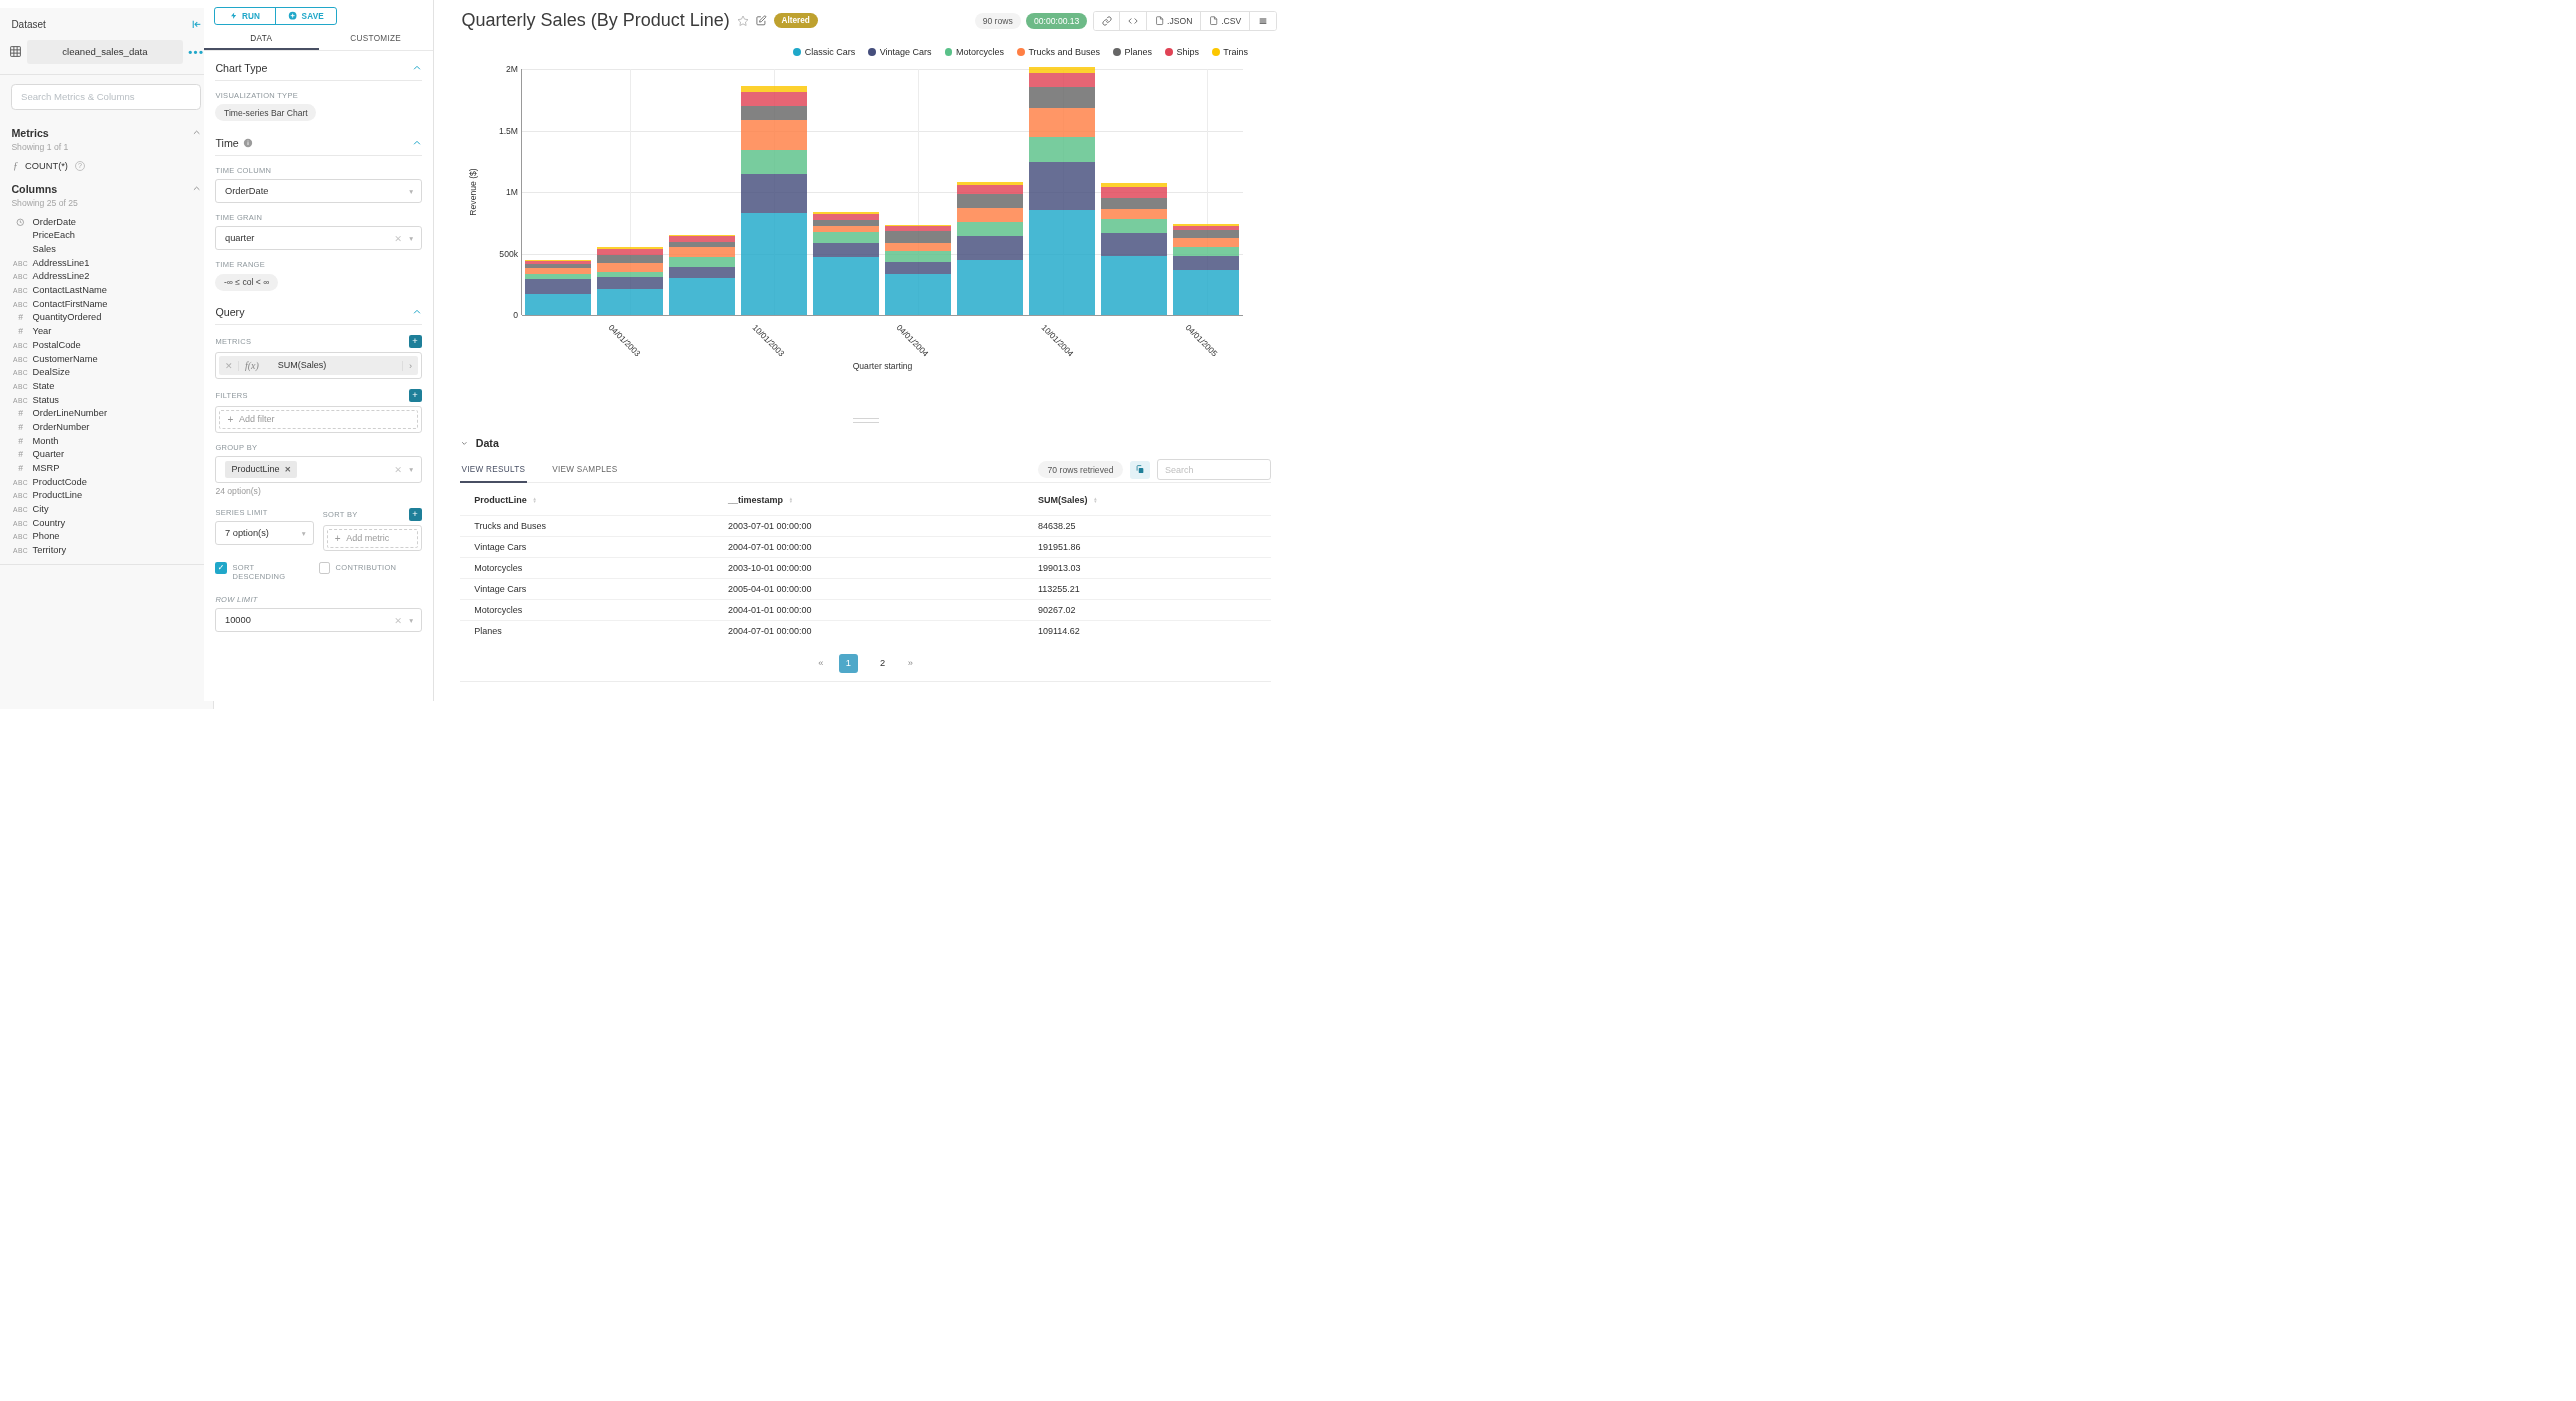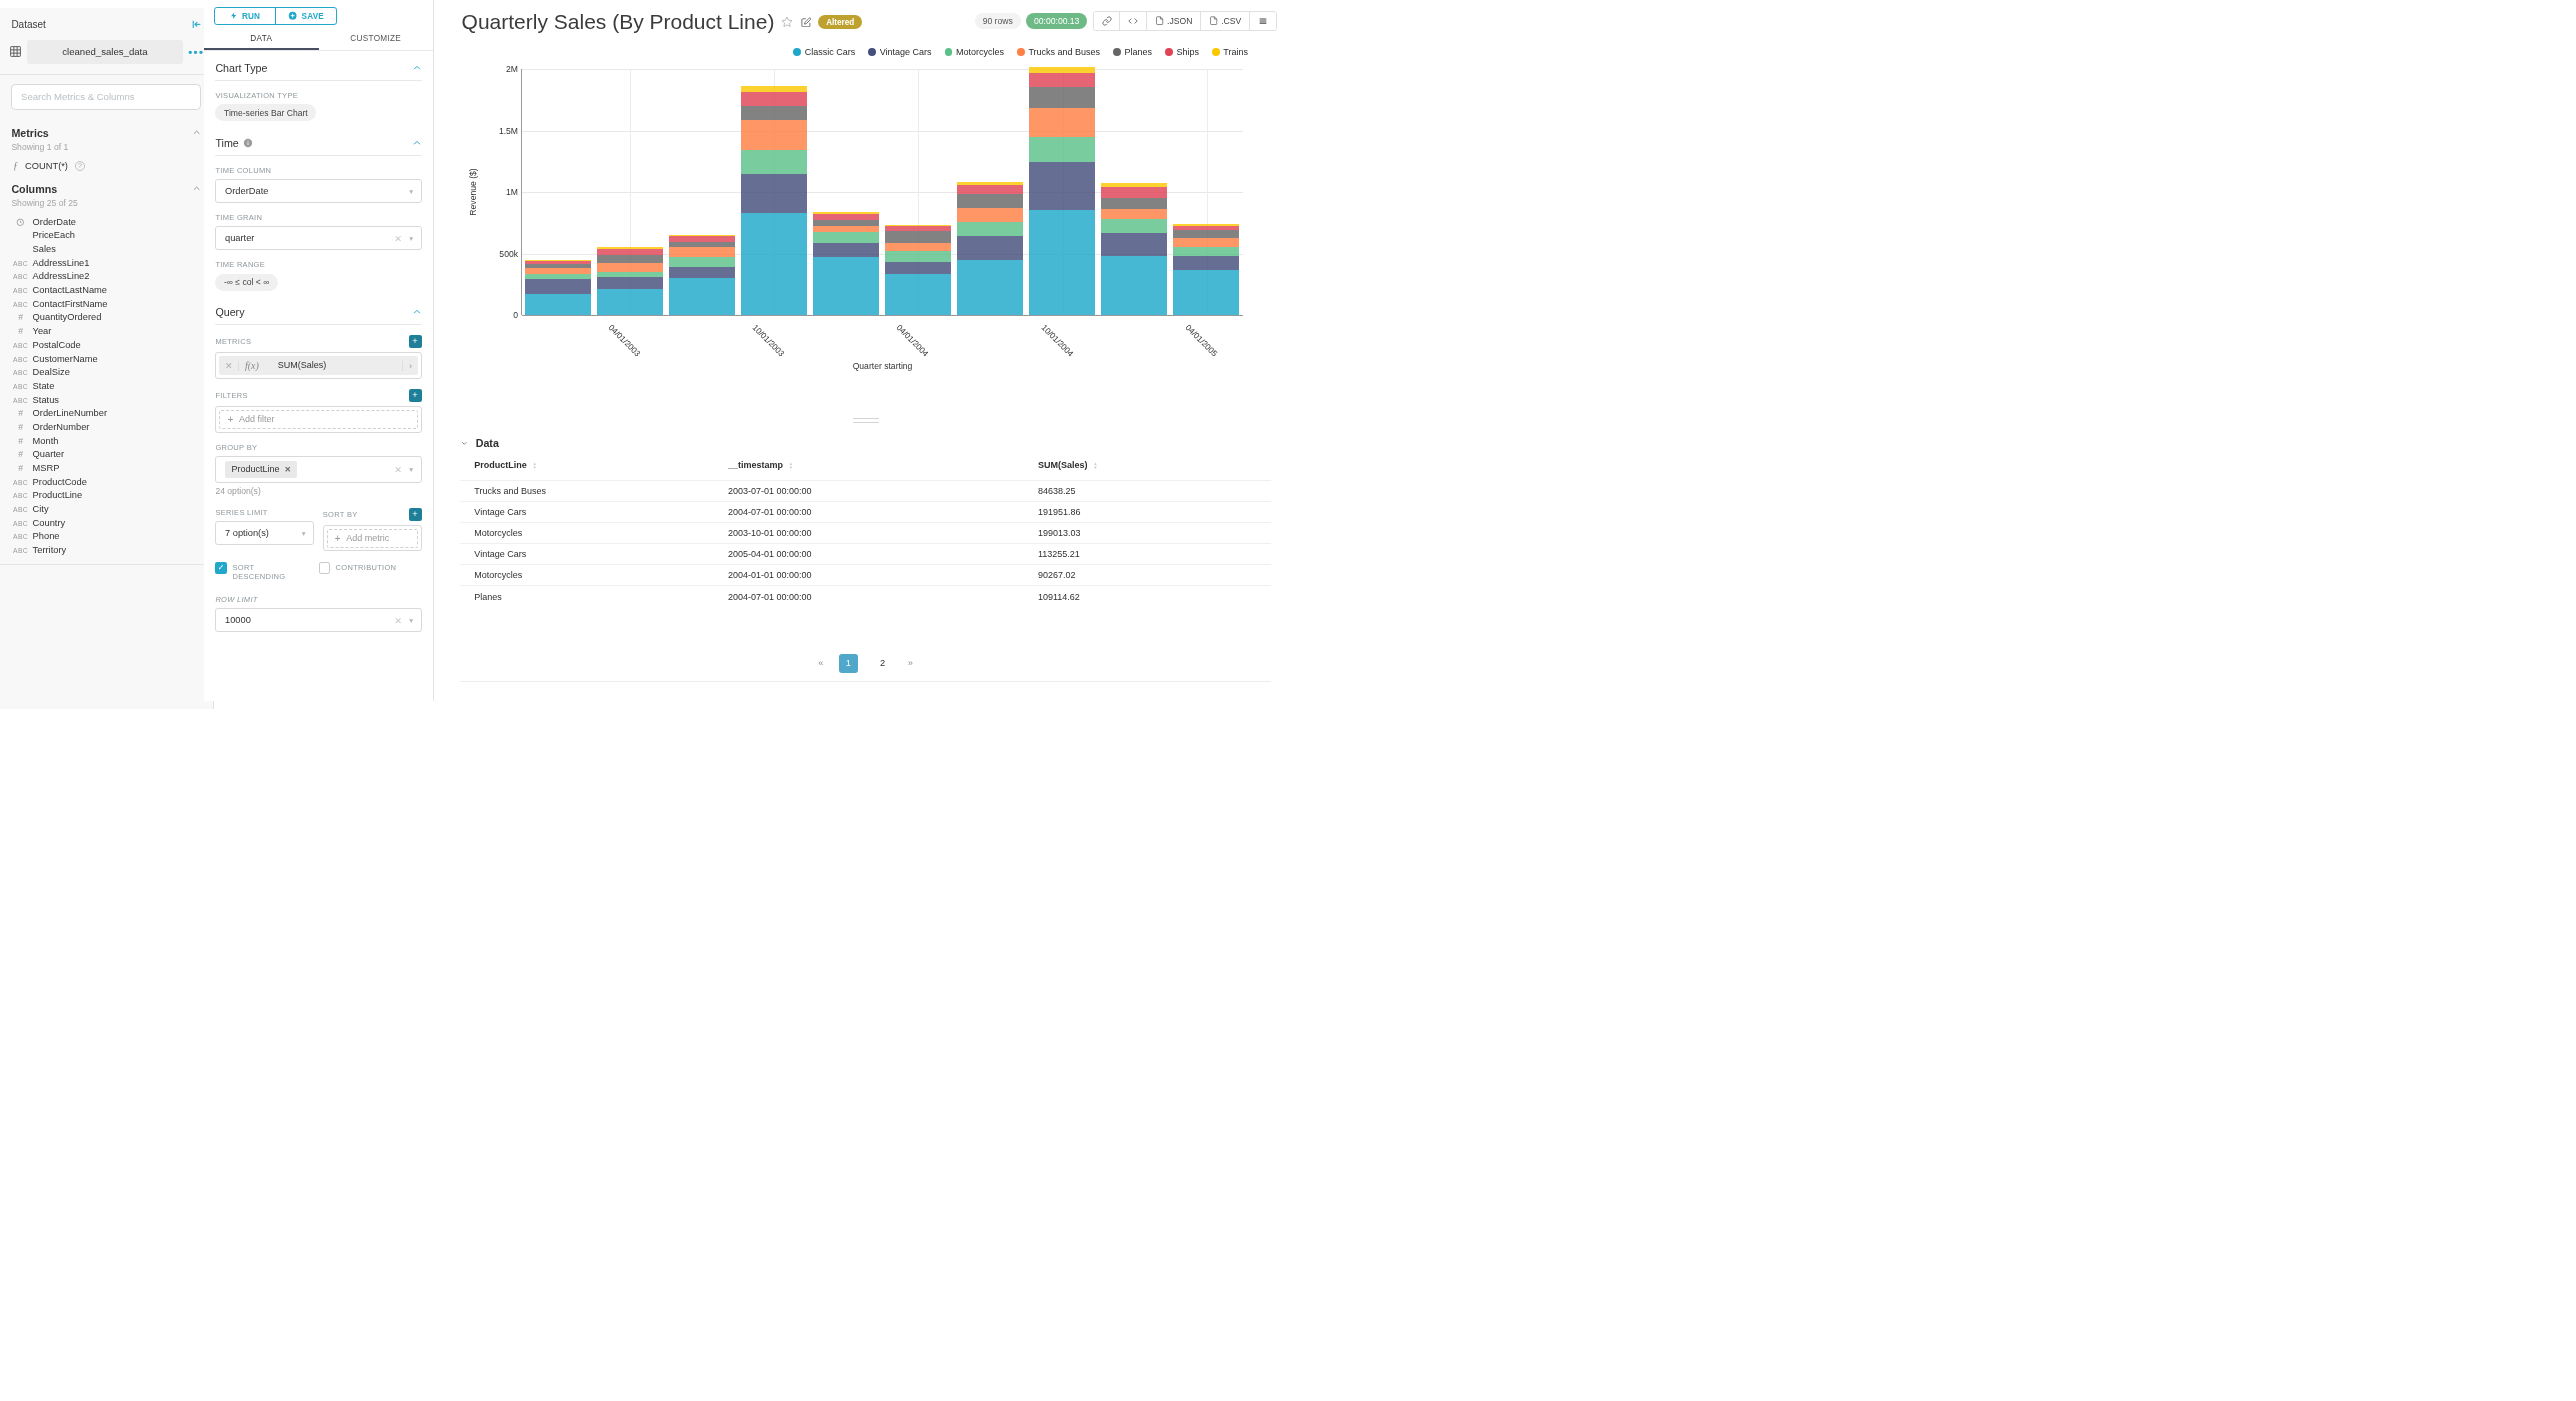--- a/index.html
+++ b/index.html
@@ -74,21 +74,21 @@
   .two-col > div { flex:1; }
   .chk-row { display:flex; margin-top:11.4px; }
   .chk-row > div { flex:1; display:flex; gap:5.7px; font-size:7.5px; color:#8e979c; letter-spacing:0.3px; align-items:flex-start; }
   .cb { width:11.4px; height:11.4px; border-radius:2.1px; flex:0 0 11.4px; margin-top:-0.7px; }
   .cb.on { background:#20A7C9; color:#fff; text-align:center; font-size:7.8px; line-height:11.4px; }
   .cb.off { border:0.7px solid #c9c9c9; background:#fff; }
 
   
   #main { position:absolute; left:443px; top:0; width:845px; height:701px; background:#fff; }
   .m-header { position:absolute; left:18.6px; top:10px; display:flex; align-items:center; gap:7.1px; }
-  .m-title { font-size:21px; color:#3b3b3b; font-weight:500; }
+  .m-title { font-size:18px; color:#3b3b3b; font-weight:500; }
   .altered { background:#BEA12F; color:#fff; font-size:8.2px; font-weight:700; border-radius:7.8px; padding:2.9px 7.8px; }
   .m-right { position:absolute; right:11.4px; top:11.4px; display:flex; align-items:center; gap:5.7px; }
   .rows-pill { background:#f3f3f3; border-radius:8.6px; padding:2.9px 7.8px; font-size:8.6px; color:#555; }
   .timer-pill { background:#6DBA87; border-radius:8.6px; padding:2.9px 7.8px; font-size:8.6px; color:#fff; }
   .btn-group { display:flex; border:0.7px solid #e0e0e0; border-radius:2.9px; overflow:hidden; }
   .btn-group > div { padding:3.6px 7.8px; display:flex; align-items:center; gap:2.9px; font-size:8.6px; color:#444;
     border-left:0.7px solid #e0e0e0; cursor:pointer; background:#fff; }
   .btn-group > div:first-child { border-left:none; }
 
   
@@ -674,20 +674,39 @@
     </div>
 
   <div id="data-sec">
     <div class="d-head">
       <span class="icon-btn">
         <svg class="ic" width="8.6" height="8.6" viewBox="0 0 24 24" fill="none" stroke="#666" stroke-width="2.2">
             <polyline points="6 9 12 15 18 9"></polyline>
           </svg>
       </span>
       <span class="t">Data</span>
+    </div>
+    <div class="d-tabs">
+      <div class="d-tab">
+        <span>VIEW RESULTS</span>
+        <span class="underline"></span>
+      </div>
+      <div class="d-tab inactive">
+        <span>VIEW SAMPLES</span>
+      </div>
+      <div class="d-tools">
+        <span class="retr-pill">70 rows retrieved</span>
+        <span class="copy-btn">
+          <svg class="ic" width="10" height="10.7" viewBox="0 0 24 24" fill="none" stroke="#1E7F99" stroke-width="2">
+              <rect x="9" y="9" width="11" height="12" rx="2" fill="#1E7F99" stroke="none"></rect>
+              <path d="M5 15V5a2 2 0 0 1 2-2h8" stroke="#1E7F99"></path>
+            </svg>
+        </span>
+        <input class="d-search" placeholder="Search" style="">
+      </div>
     </div>
     <table class="res">
       <thead>
           <tr id="res-head">
             <th><span>ProductLine</span><span class="sorters">
                 <span>▲</span>
                 <span>▼</span>
               </span></th>
             <th><span>__timestamp</span><span class="sorters">
                 <span>▲</span>

